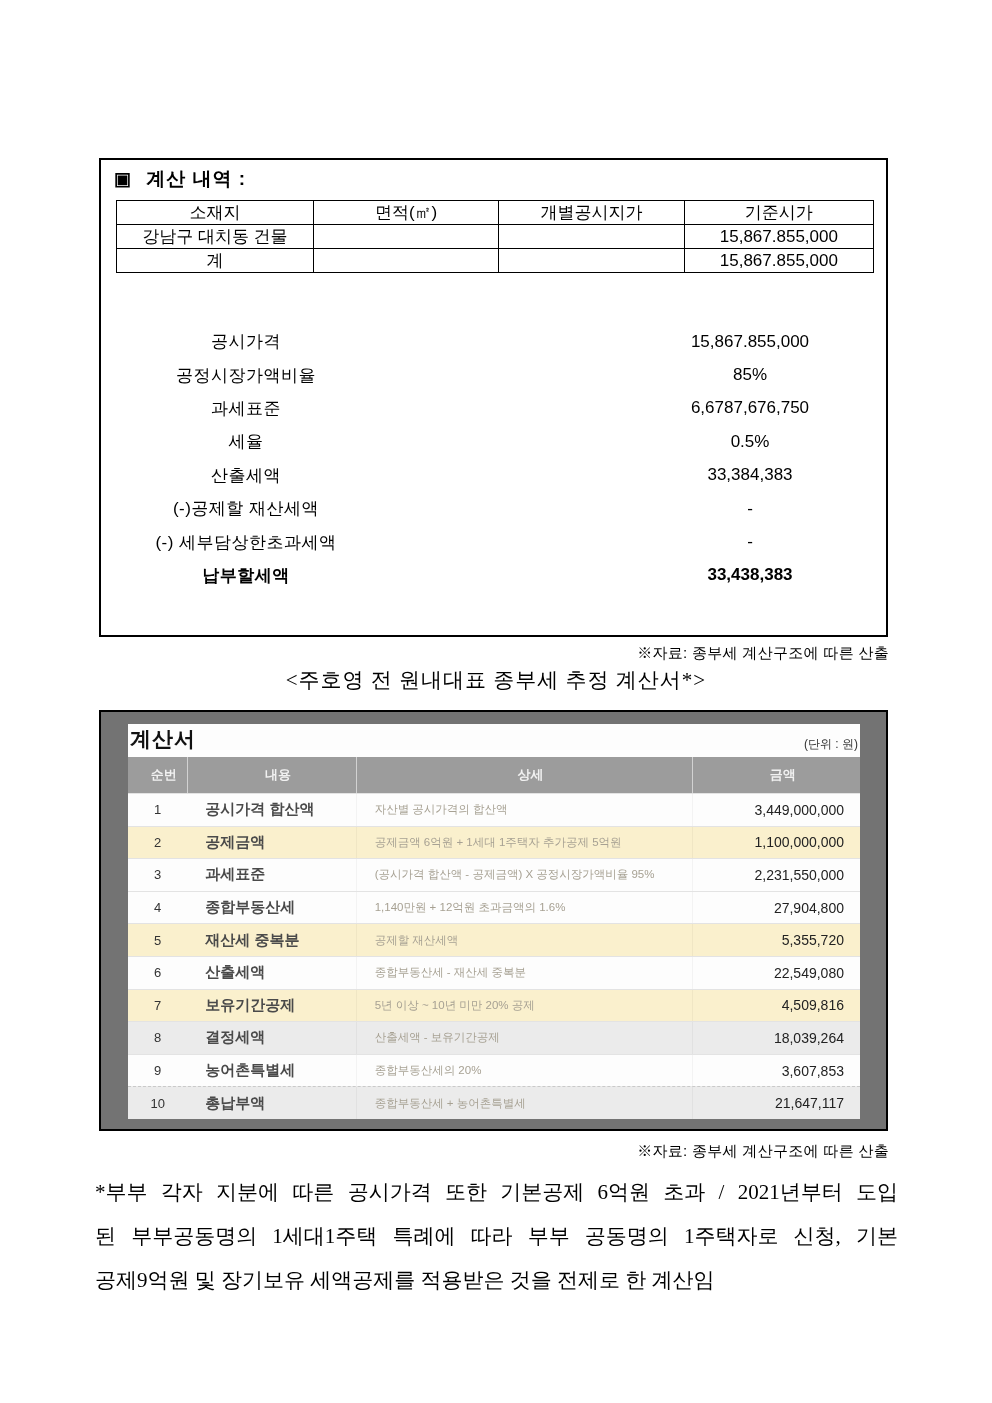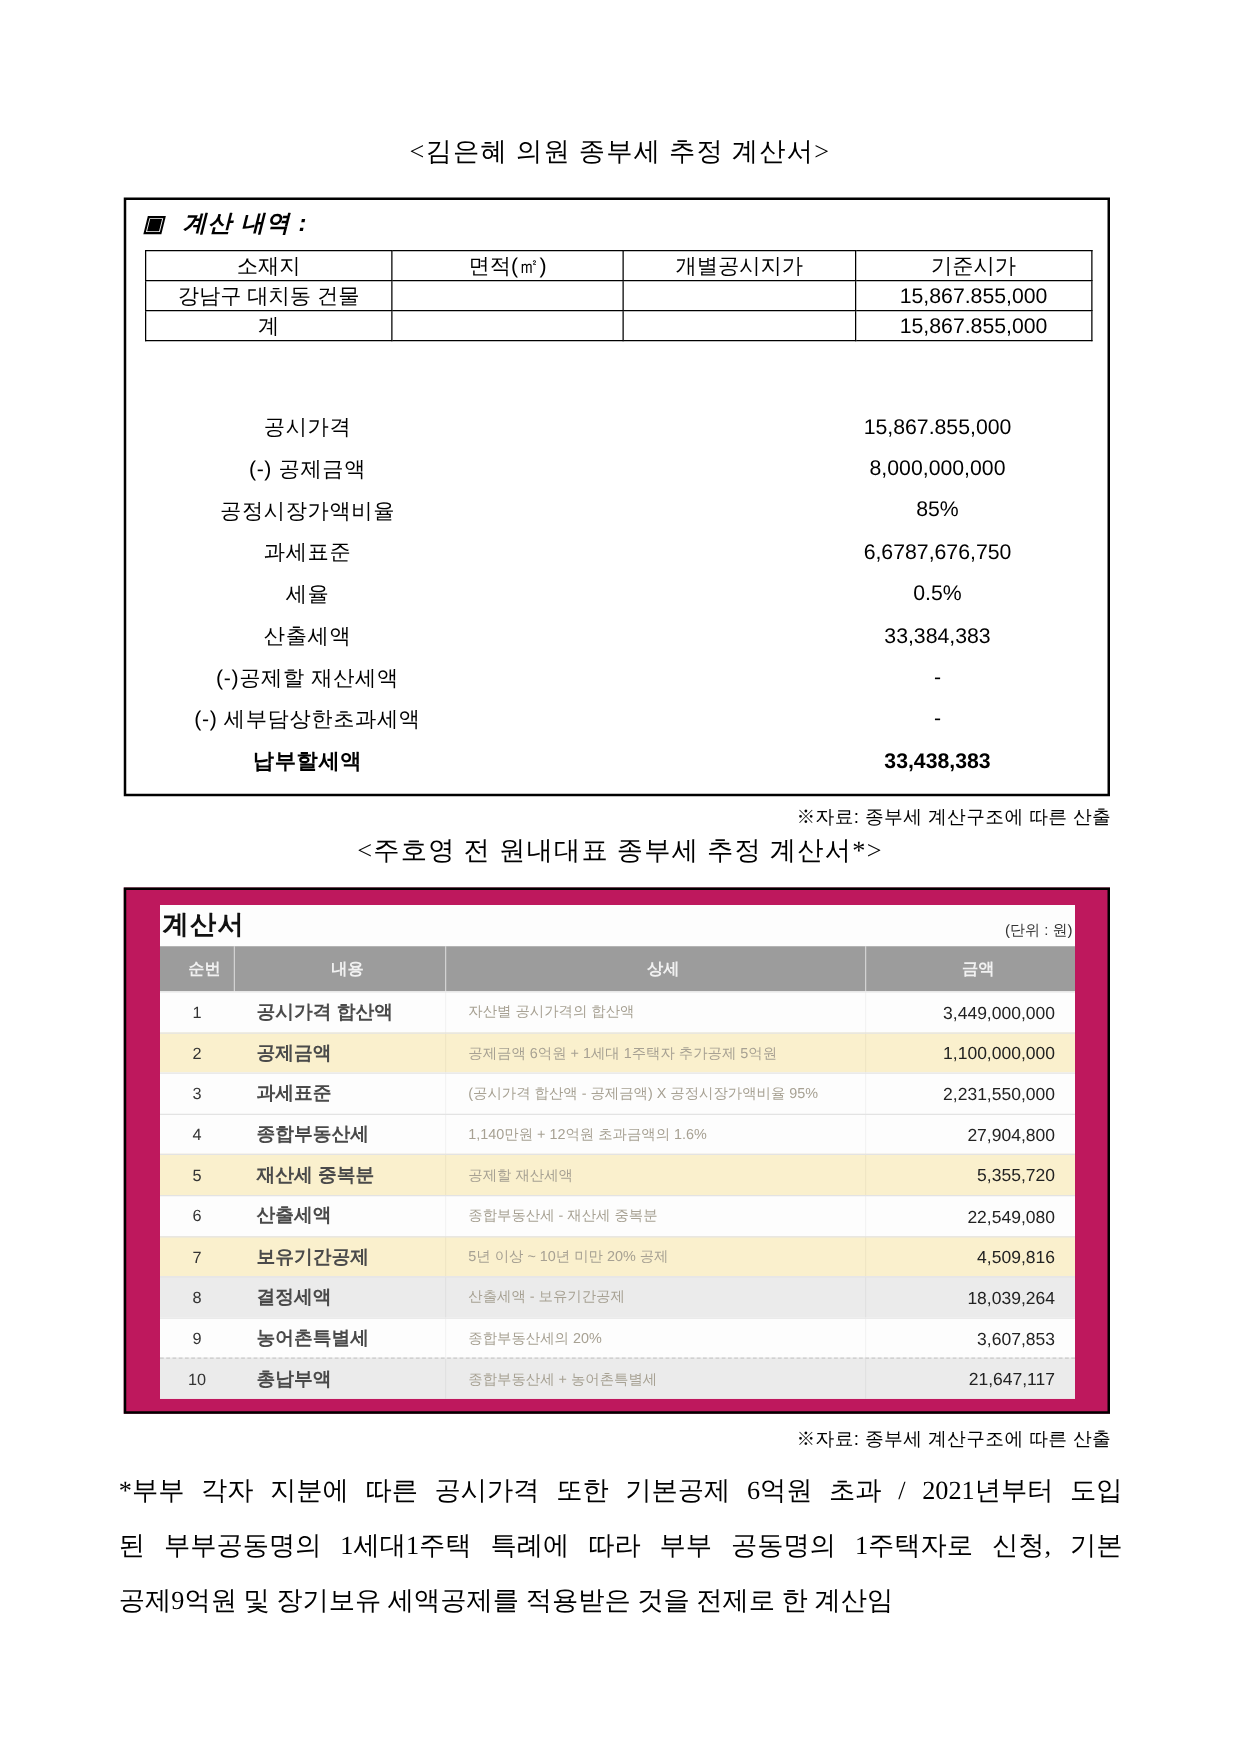--- a/index.html
+++ b/index.html
@@ -13,21 +13,21 @@
     font-family:"Liberation Serif",serif;font-size:21px;letter-spacing:1px;color:#000;
   }
   .title1{top:107px;}
   .title2{top:666px;}
   
   .box1{
     position:absolute;left:99px;top:158px;width:789px;height:479px;
     border:2px solid #000;background:#fff;box-sizing:border-box;
   }
   .box1-heading{
-    position:absolute;left:13px;top:6px;font-size:19px;font-weight:700;letter-spacing:1px;font-style:italic;
+    position:absolute;left:13px;top:6px;font-size:19px;font-weight:700;letter-spacing:1px;
   }
   .box1-heading .bullet{font-size:18px;margin-right:8px;}
   .prop-table{
     position:absolute;left:15px;top:40px;width:758px;border-collapse:collapse;table-layout:fixed;
   }
   .prop-table th,.prop-table td{
     border:1.5px solid #000;height:23px;padding:0 19px;
     font-size:17px;font-weight:400;text-align:center;white-space:nowrap;overflow:hidden;
   }
   .calc-list{position:absolute;left:0;top:165px;width:100%;}
@@ -44,21 +44,21 @@
   
   .source-note{
     position:absolute;left:99px;width:790px;text-align:right;
     font-size:15px;letter-spacing:.3px;color:#000;
   }
   .caption1{top:644px;}
   .caption2{top:1142px;}
   
   .box2{
     position:absolute;left:99px;top:710px;width:789px;height:421px;
-    border:2px solid #000;background:#be185d;box-sizing:border-box;
+    border:2px solid #000;background:#737373;box-sizing:border-box;
   }
   .shot{
     position:absolute;left:27px;top:12px;width:732px;height:395px;background:#fdfdfd;
   }
   .shot-caption{
     height:33px;display:flex;align-items:flex-end;justify-content:space-between;
     padding:0 2px 4px 2px;box-sizing:border-box;
   }
   .shot-title{font-size:21px;font-weight:700;color:#111;letter-spacing:1px;}
   .shot-unit{font-size:12px;color:#333;}
@@ -91,21 +91,20 @@
     font-family:"Liberation Serif",serif;font-size:21px;color:#000;
   }
   .footnote .fline{height:44px;line-height:44px;white-space:nowrap;}
   .footnote .fline.justify{text-align:justify;text-align-last:justify;white-space:normal;height:44px;overflow:hidden;}
 </style>
 </head>
 <body>
 
 <div class="page">
 
-  <div class="doc-title title1">&lt;김은혜 의원 종부세 추정 계산서&gt;</div>
 
   <div class="box1">
     <div class="box1-heading">
       <span class="bullet">▣</span>
       <span>계산 내역 :</span>
     </div>
 
     <table class="prop-table">
       <colgroup>
         <col style="width:26%">
@@ -136,24 +135,20 @@
         </tr>
       </tbody>
     </table>
 
     <div class="calc-list">
         <div class="calc-row">
           <span class="calc-label">공시가격</span>
           <span class="calc-value">15,867.855,000</span>
         </div>
         <div class="calc-row">
-          <span class="calc-label">(-) 공제금액</span>
-          <span class="calc-value">8,000,000,000</span>
-        </div>
-        <div class="calc-row">
           <span class="calc-label">공정시장가액비율</span>
           <span class="calc-value">85%</span>
         </div>
         <div class="calc-row">
           <span class="calc-label">과세표준</span>
           <span class="calc-value">6,6787,676,750</span>
         </div>
         <div class="calc-row">
           <span class="calc-label">세율</span>
           <span class="calc-value">0.5%</span>

